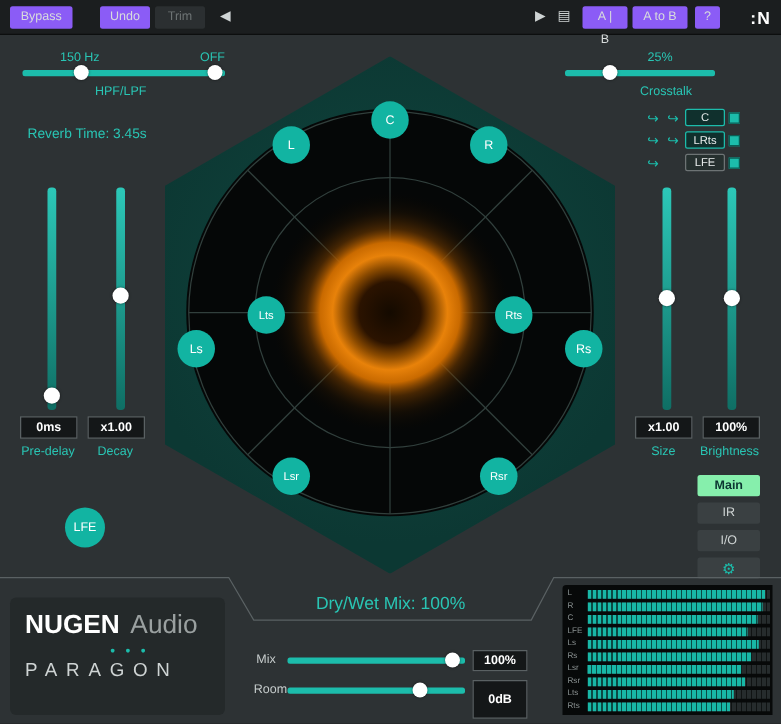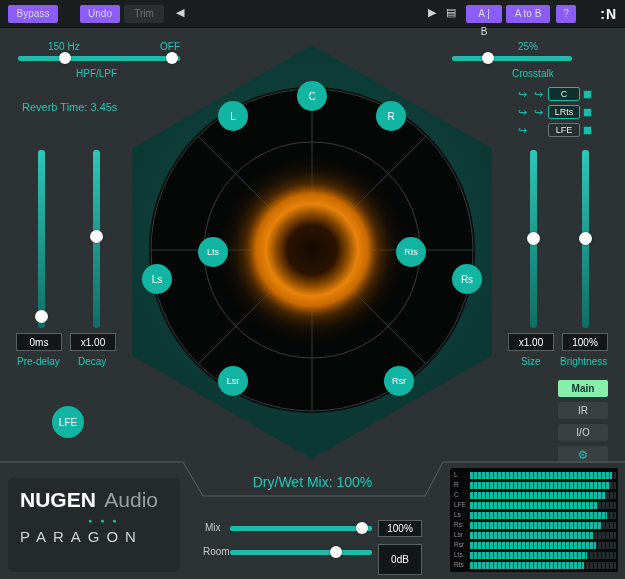--- a/index.html
+++ b/index.html
@@ -15,21 +15,21 @@
   .tbtn { position:absolute; top:5px; height:18px; background:#8b5cf6; color:#d8dcdc;
     font-size:10px; border:none; border-radius:2px; padding:0 8px; line-height:18px; text-align:center; }
   .tbtn.dim { background:#2b2f31; color:#6d7374; }
   .ticon { position:absolute; top:6px; color:#cfd4d4; font-size:11px; background:none; border:none; }
   #preset-name { position:absolute; left:0; right:0; top:8px; text-align:center;
     color:#e8ecec; font-size:11px; }
   #logo-n { position:absolute; right:8px; top:6px; color:#fff; font-weight:bold; font-size:14px; letter-spacing:1px;}
   
   .tlabel { position:absolute; color:#29c5b4; font-size:10px; }
   .vbox { position:absolute; height:18px; background:#141718; border:1px solid #5a6163;
-    color:#fff; font-size:10px; display:flex; align-items:center; justify-content:center; }
+    color:#fff; font-size:10px; display:flex; align-items:center; justify-content:center;font-weight:bold; }
   .htrack { position:absolute; height:5px; background:#1cbcab; border-radius:2px; }
   .hdot { position:absolute; width:12px; height:12px; background:#fff; border-radius:50%;
     top:-4px; box-shadow:0 0 2px rgba(0,0,0,.6); }
   .vtrack { position:absolute; width:7px; border-radius:3px;
     background:linear-gradient(#2cc8b8, #0f6e64); }
   .vdot { position:absolute; width:13px; height:13px; background:#fff; border-radius:50%;
     left:-3px; box-shadow:0 0 2px rgba(0,0,0,.6); }
   
   #hexagon { position:absolute; left:132px; top:45px; width:360px; height:414px;
     background:radial-gradient(circle at 50% 45%, #11463f 0%, #0c3833 70%);

